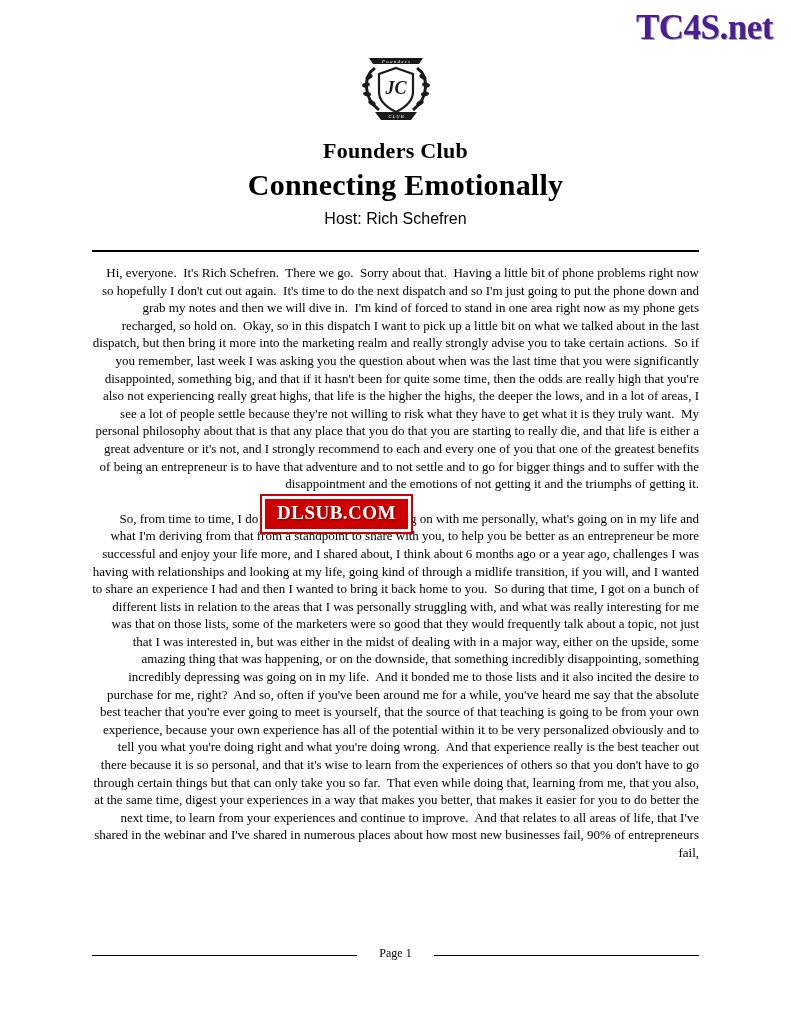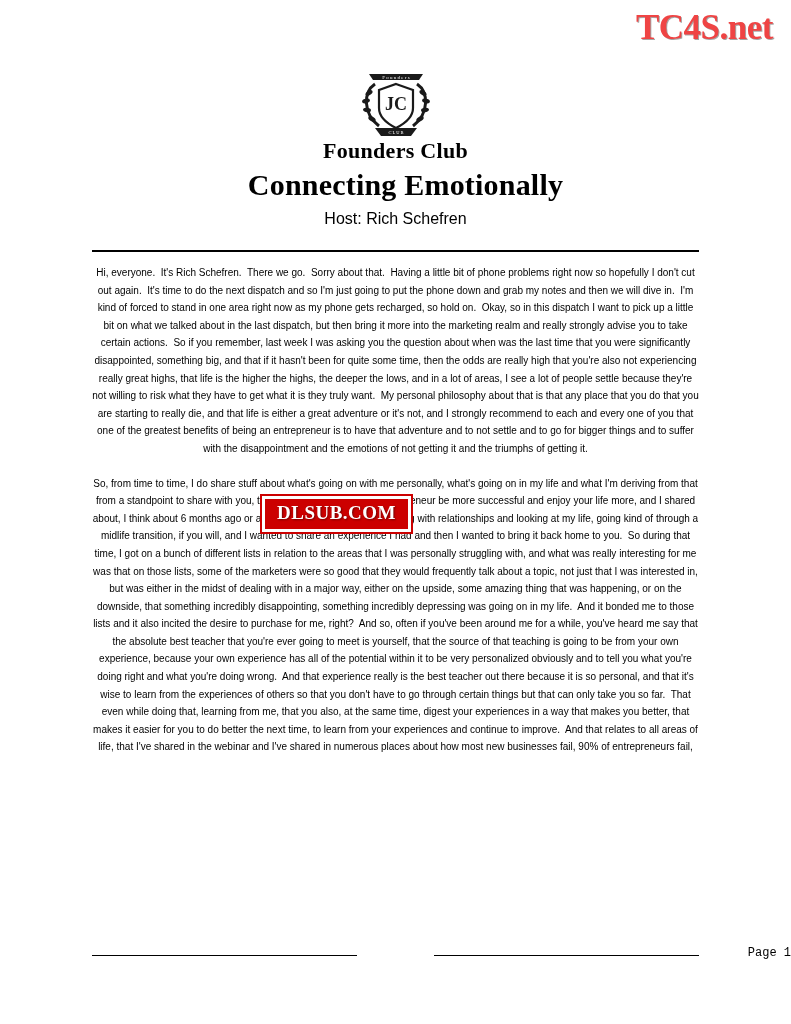--- a/index.html
+++ b/index.html
@@ -25,21 +25,21 @@
   }
 
   
   .top-watermark {
     position: absolute;
     right: 18px;
     top: 8px;
     font-family: "Liberation Serif", serif;
     font-size: 35px;
     font-weight: bold;
-    color: #ef4444;
+    color: #4c1d95;
     letter-spacing: -0.5px;
     text-shadow: 1px 1px 0 rgba(0,0,0,0.35);
   }
 
   
   .bottom-watermark {
     position: absolute;
     right: 18px;
     bottom: 10px;
     font-family: "Liberation Serif", serif;
@@ -63,23 +63,24 @@
     letter-spacing: 0.5px;
     border: 3px solid #ffffff;
     box-shadow: 0 0 0 2px #cc0000;
     text-shadow: 1px 1px 2px rgba(0,0,0,0.45);
   }
 
   .crest {
     position: absolute;
     left: 50%;
     transform: translateX(-50%);
-    top: 64px;
+    top: 48px;
     width: 90px;
     height: 78px;
+    font-style: italic;
   }
 
   .title-block {
     position: absolute;
     left: 0;
     right: 0;
     top: 138px;
     text-align: center;
   }
   .club-name {
@@ -113,44 +114,44 @@
     height: 0;
   }
 
   .body-area {
     position: absolute;
     left: 92px;
     top: 264px;
     width: 607px;
   }
   .para {
-    font-family: Liberation Sans, sans-serif;
-    font-size: 10px;
+    font-family: Liberation Serif, serif;
+    font-size: 13px;
     line-height: 17.6px;
-    text-align: center;
+    text-align: right;
     margin: 0 0 17px 0;
     white-space: pre-wrap;
   }
 
   .footer-rule-left,
   .footer-rule-right {
     position: absolute;
     top: 955px;
     border-top: 1px solid #000000;
     height: 0;
   }
   .footer-rule-left { left: 92px; width: 265px; }
   .footer-rule-right { right: 92px; width: 265px; }
 
   .page-number {
     position: absolute;
     left: 0; right: 0;
     top: 946px;
-    text-align: right;
-    font-family: Liberation Mono, monospace;
+    text-align: center;
+    font-family: Liberation Serif, serif;
     font-size: 12px;
   }
 </style>
 </head>
 <body>
 
 <div class="page">
 
   <div class="top-watermark">TC4S.net</div>
 

